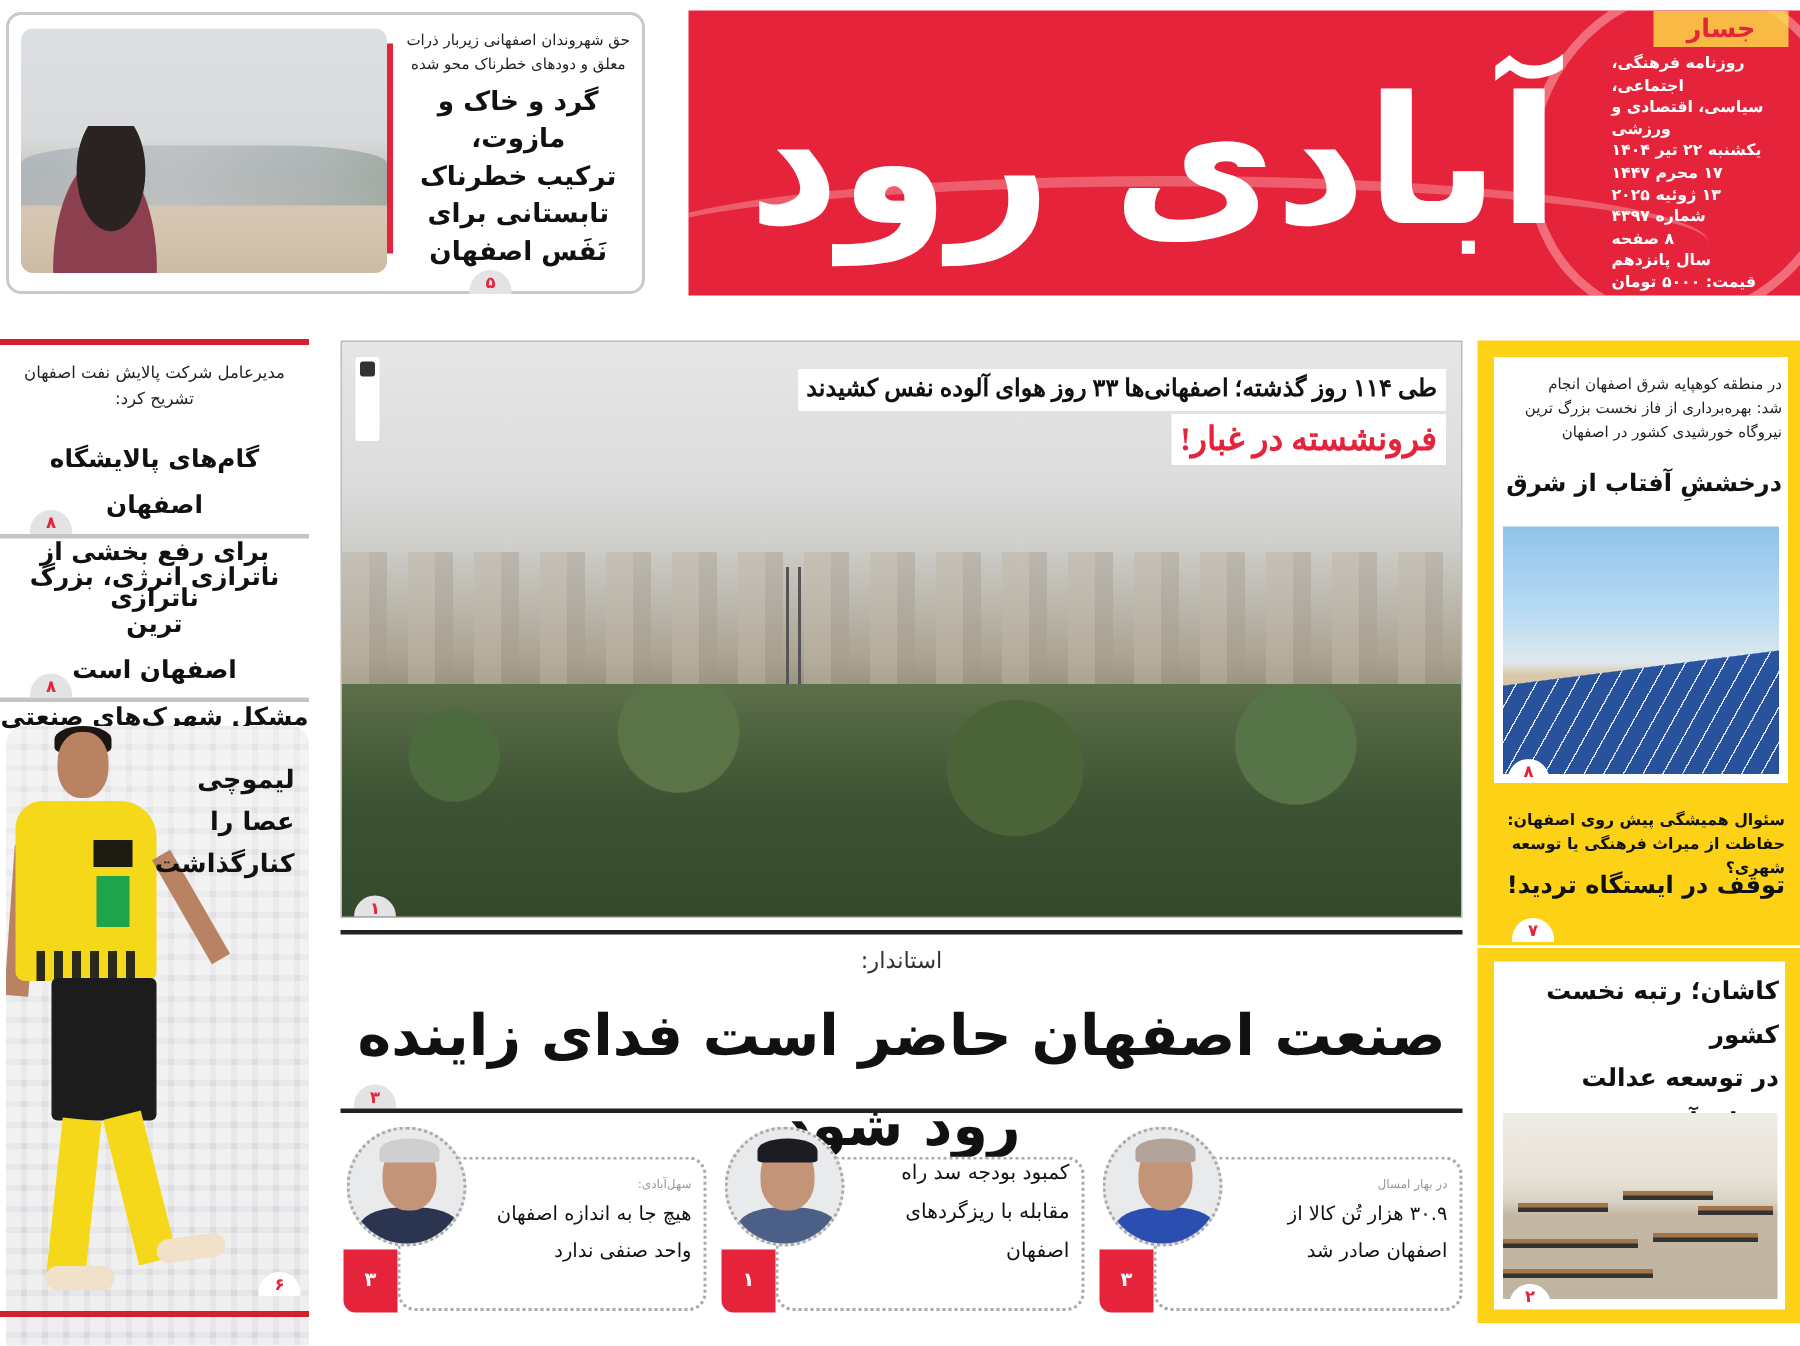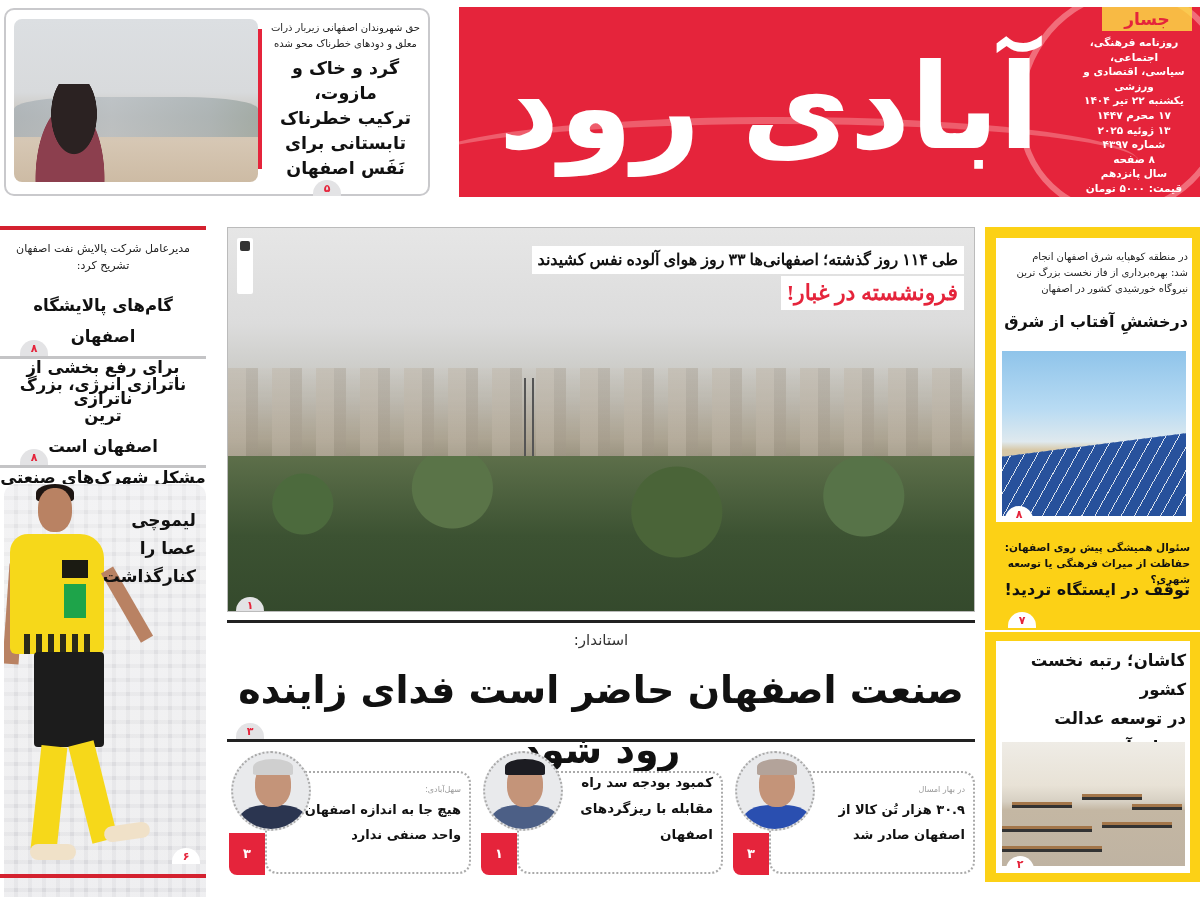--- a/index.html
+++ b/index.html
@@ -27,21 +27,21 @@
     color: #fff; font-family: "DejaVu Sans", sans-serif; font-weight: bold;
     font-size: 118px; line-height: 160px; text-align: center; letter-spacing: -2px;
   }
   .jesar {
     position: absolute; right: 8px; top: 0; width: 90px; height: 24px;
     background: #fde047; color: #e5243b; font-size: 17px; font-weight: bold;
     text-align: center; line-height: 24px; opacity: 0.8;
   }
   .mast-info {
     position: absolute; right: 6px; top: 28px; width: 120px;
-    color: #fff; font-size: 10.5px; line-height: 14.6px; text-align: center; font-weight: bold;
+    color: #fff; font-size: 10.5px; line-height: 14.6px; text-align: left; font-weight: bold;
   }
 
   
   .teaser-box {
     left: 4px; top: 8px; width: 426px; height: 188px;
     border: 2px solid #c9c9cc; border-radius: 10px; background: #fff;
   }
   .teaser-photo {
     left: 14px; top: 19px; width: 244px; height: 163px; border-radius: 8px;
     background: linear-gradient(180deg, #dcdfe2 0%, #d8dadc 45%, #c8c4bc 60%, #d6c7b4 75%, #cdbba4 100%);
@@ -162,21 +162,21 @@
   .portrait .face { position: absolute; left: 22px; top: 10px; width: 36px; height: 44px; border-radius: 45%; background: #c49479; }
   .portrait .hair { position: absolute; left: 20px; top: 6px; width: 40px; height: 16px; border-radius: 50% 50% 10% 10%; }
   .portrait .suit { position: absolute; left: 6px; top: 52px; width: 68px; height: 36px; border-radius: 40% 40% 0 0; }
   .bbox .redtab {
     position: absolute; left: 4px; top: 84px; width: 36px; height: 42px; background: #e5243b;
     border-radius: 0 0 0 8px; color: #fff; font-size: 13px; font-weight: bold;
     text-align: center; line-height: 42px;
   }
   .bbox .btext { position: absolute; right: 14px; top: 34px; text-align: right; }
   .bbox .bkicker { font-size: 8px; color: #999; line-height: 14px; }
-  .bbox .btitle { font-size: 13px; font-weight: bold; color: #111; line-height: 25px; }
+  .bbox .btitle { font-size: 13px; font-weight: normal; color: #111; line-height: 25px; }
 
   
   .right-yellow1 { left: 985px; top: 227px; width: 215px; height: 403px; background: #fcd116; }
   .right-white1 { left: 996px; top: 238px; width: 196px; height: 284px; background: #fff; }
   .r1-kicker { left: 1000px; top: 249px; width: 188px; text-align: right; font-size: 10px; line-height: 16px; color: #222; }
   .r1-title { left: 1000px; top: 312px; width: 188px; text-align: right; font-size: 16px; font-weight: bold; color: #111; }
   .solar {
     left: 1002px; top: 351px; width: 184px; height: 165px;
     background: linear-gradient(180deg, #8fc4ea 0%, #b8dbf3 35%, #dfe9ee 55%, #d8c9a8 60%, #c9b994 100%);
     overflow: hidden;

